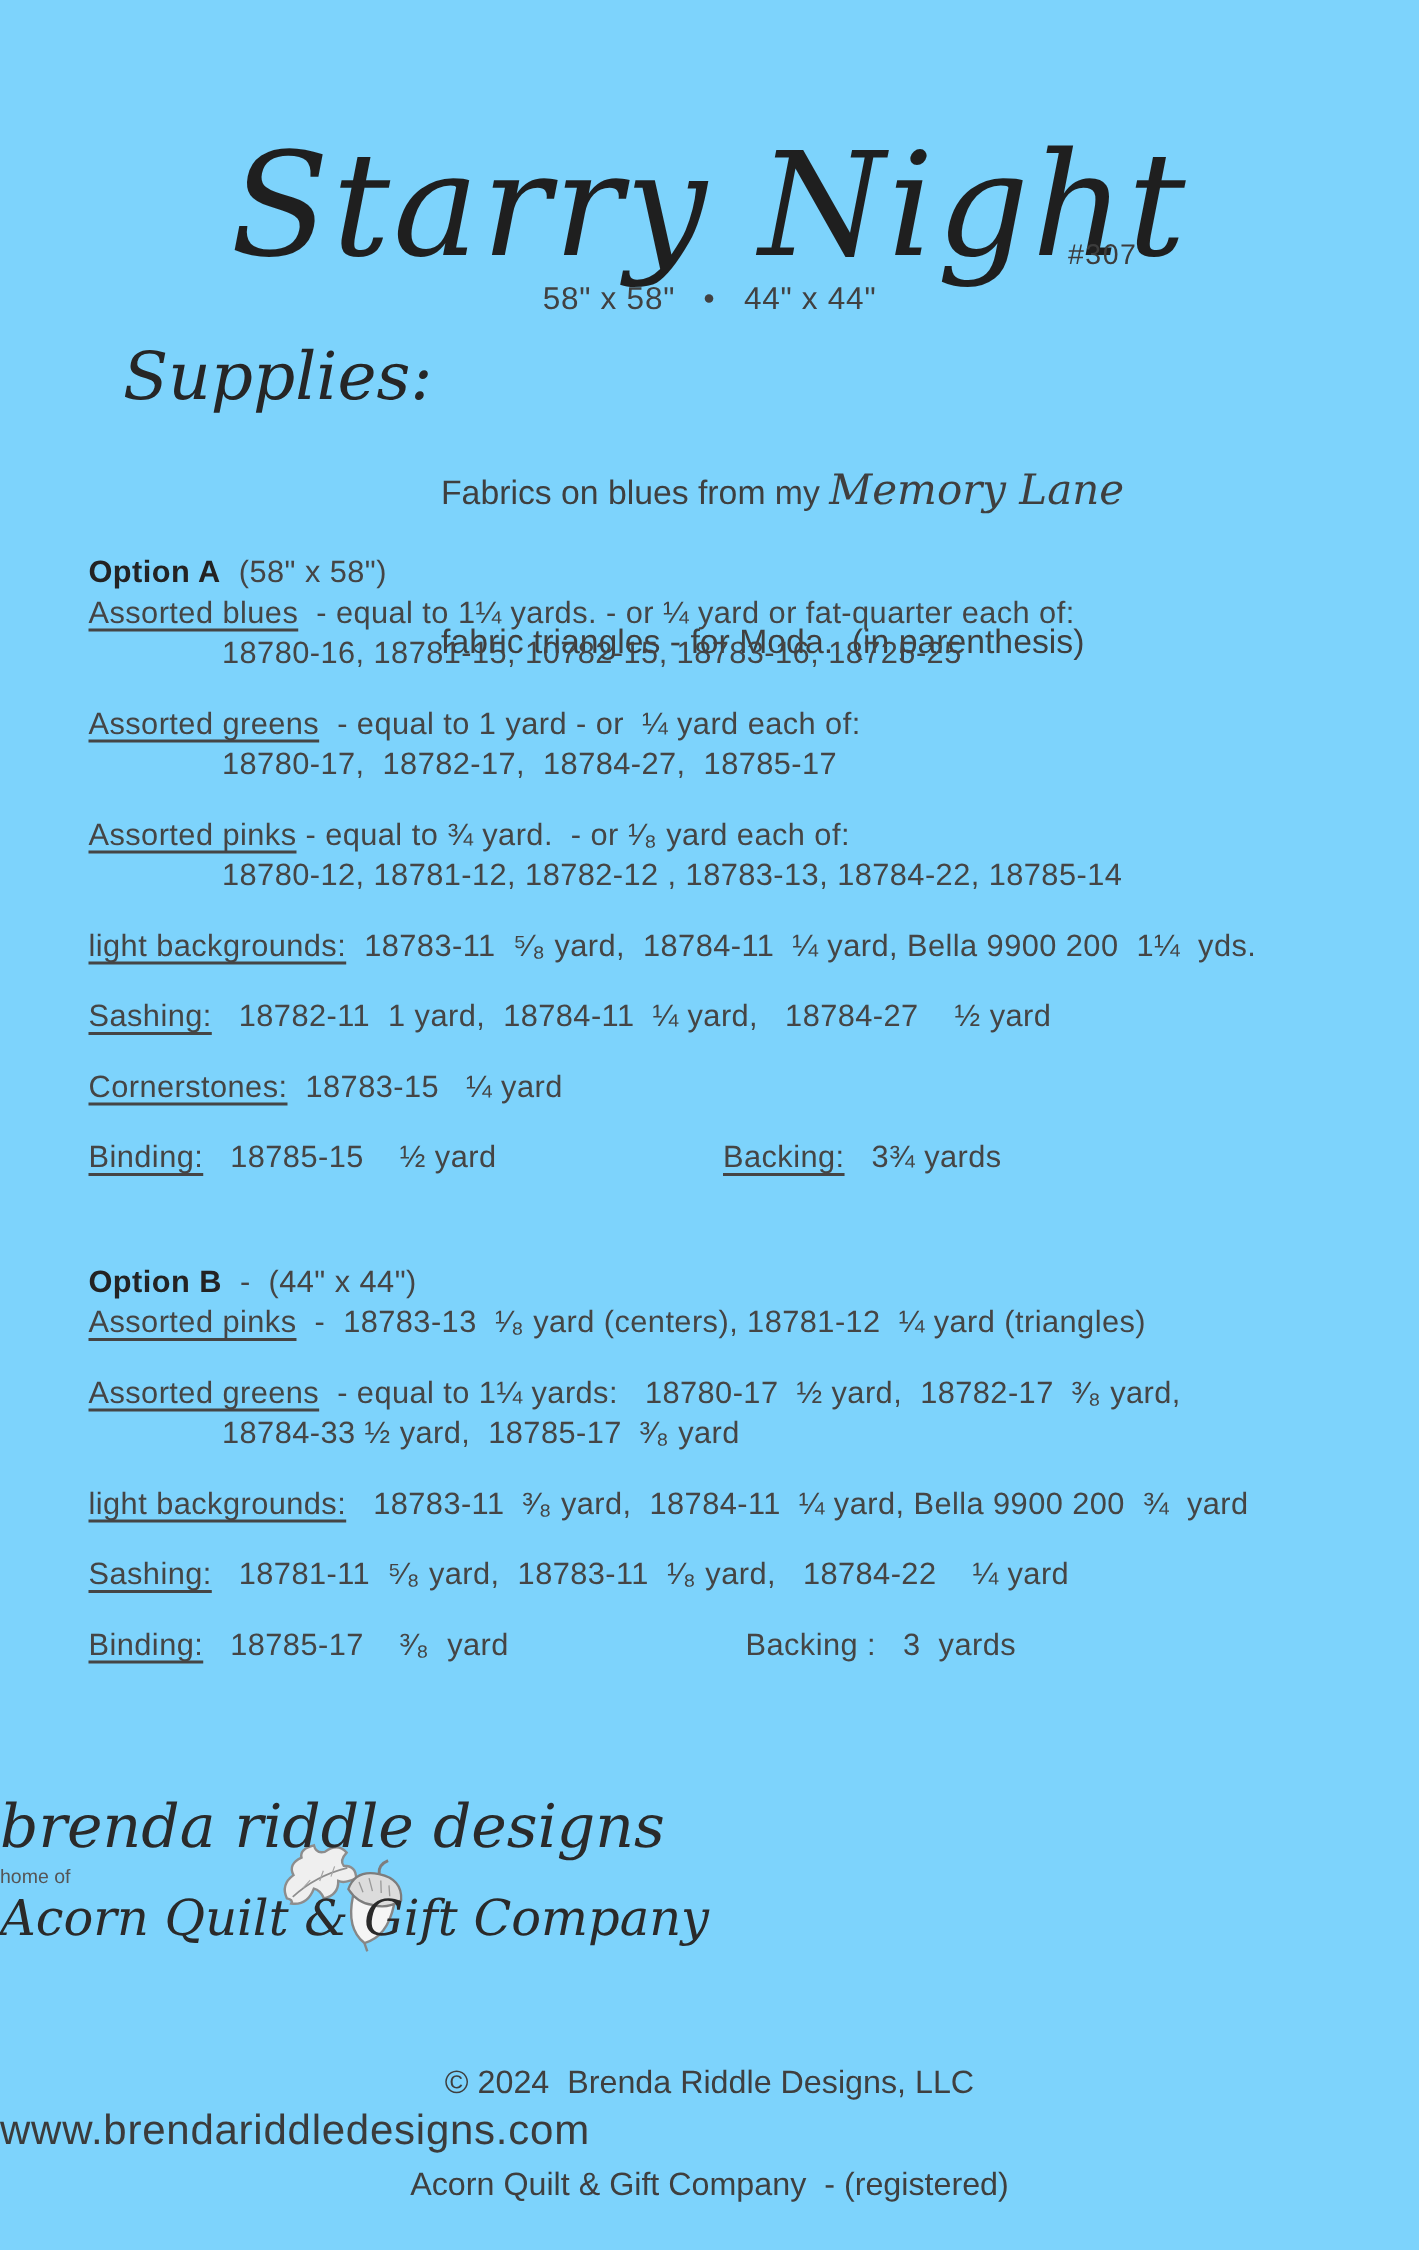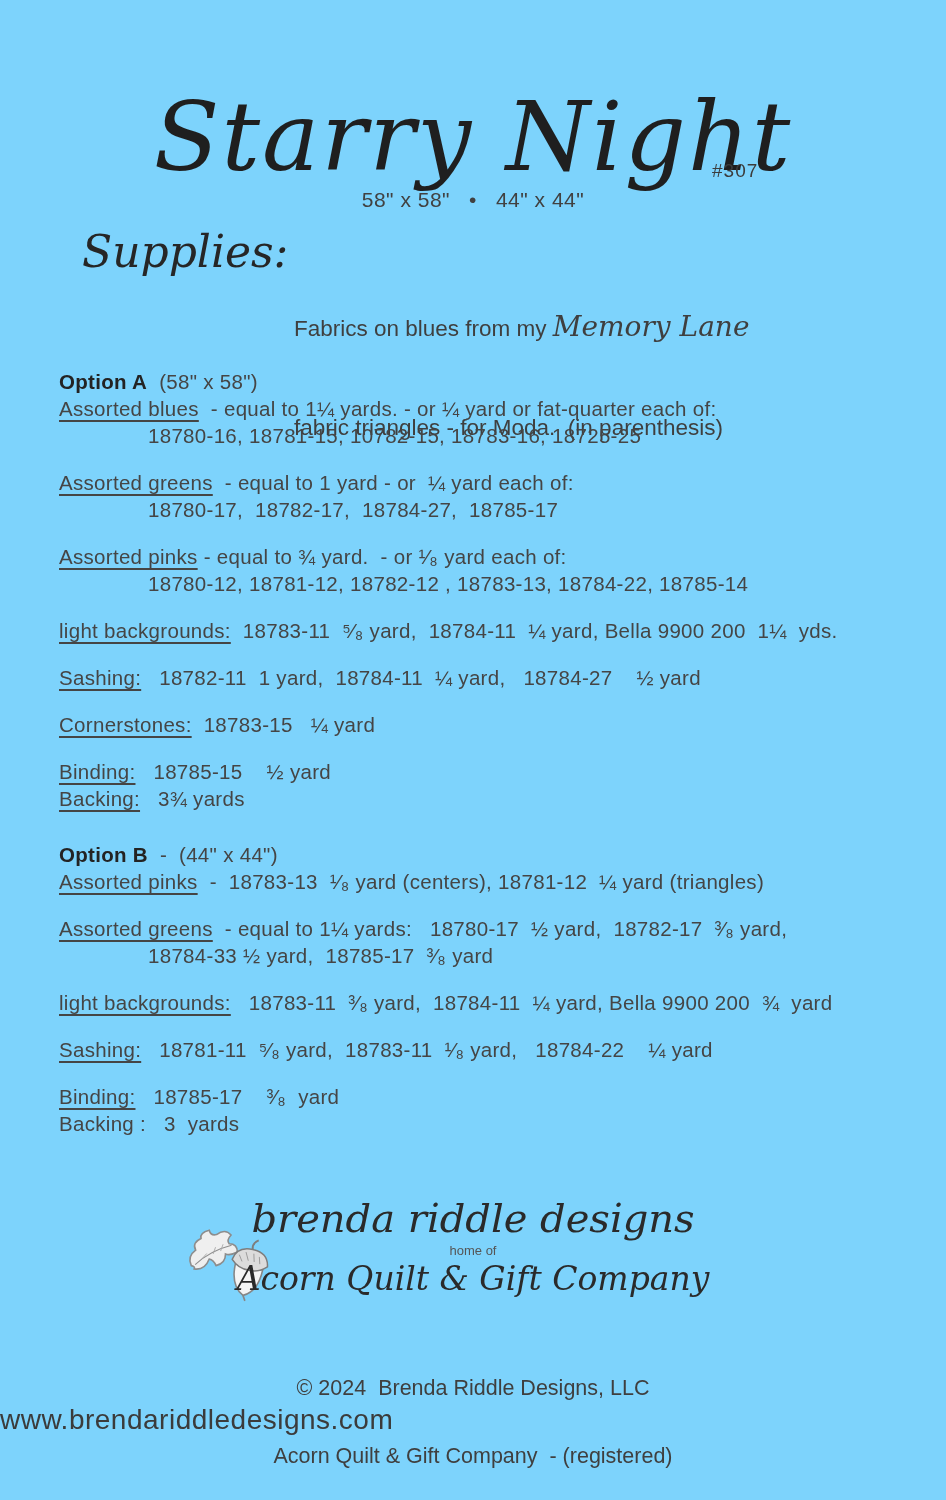--- a/index.html
+++ b/index.html
@@ -28,26 +28,26 @@
 
   
   .section{position:absolute;left:59px;right:30px;}
   .section-a{top:368px;}
   .section-b{top:841px;}
   .line{font-size:20.5px;line-height:27px;white-space:pre-wrap;letter-spacing:0.3px;color:#454545;}
   .line b{color:#232323;font-weight:bold;}
   .gap{margin-top:20px;}
   .indent{padding-left:89px;}
   .lbl{text-decoration:underline;text-underline-offset:4px;text-decoration-thickness:1.5px;}
-  .row{display:flex;flex-direction:column;}
+  .row{display:flex;}
   .col-a{width:423px;flex:none;}
   .col-b{width:438px;flex:none;}
 
   
-  .logo-block{position:absolute;top:1194px;left:0;width:946px;text-align:center;color:#2a2a2a;}
+  .logo-block{position:absolute;top:1194px;left:0;width:946px;color:#2a2a2a;}
   .brand-name{font-size:40px;line-height:48px;}
   .home-of{font-size:13px;line-height:14px;color:#555555;margin-top:2px;}
   .company{font-size:33px;line-height:42px;}
   .acorn{position:absolute;left:183px;top:1219px;}
 
   .copyright{position:absolute;top:1332px;left:0;width:946px;text-align:center;font-size:21.5px;line-height:22.5px;color:#3f3f3f;white-space:pre-wrap;}
   .website{position:absolute;top:1404px;left:0;width:946px;text-align:left;font-size:28px;color:#3b3b3b;letter-spacing:0.5px;}
 </style>
 </head>
 <body>

